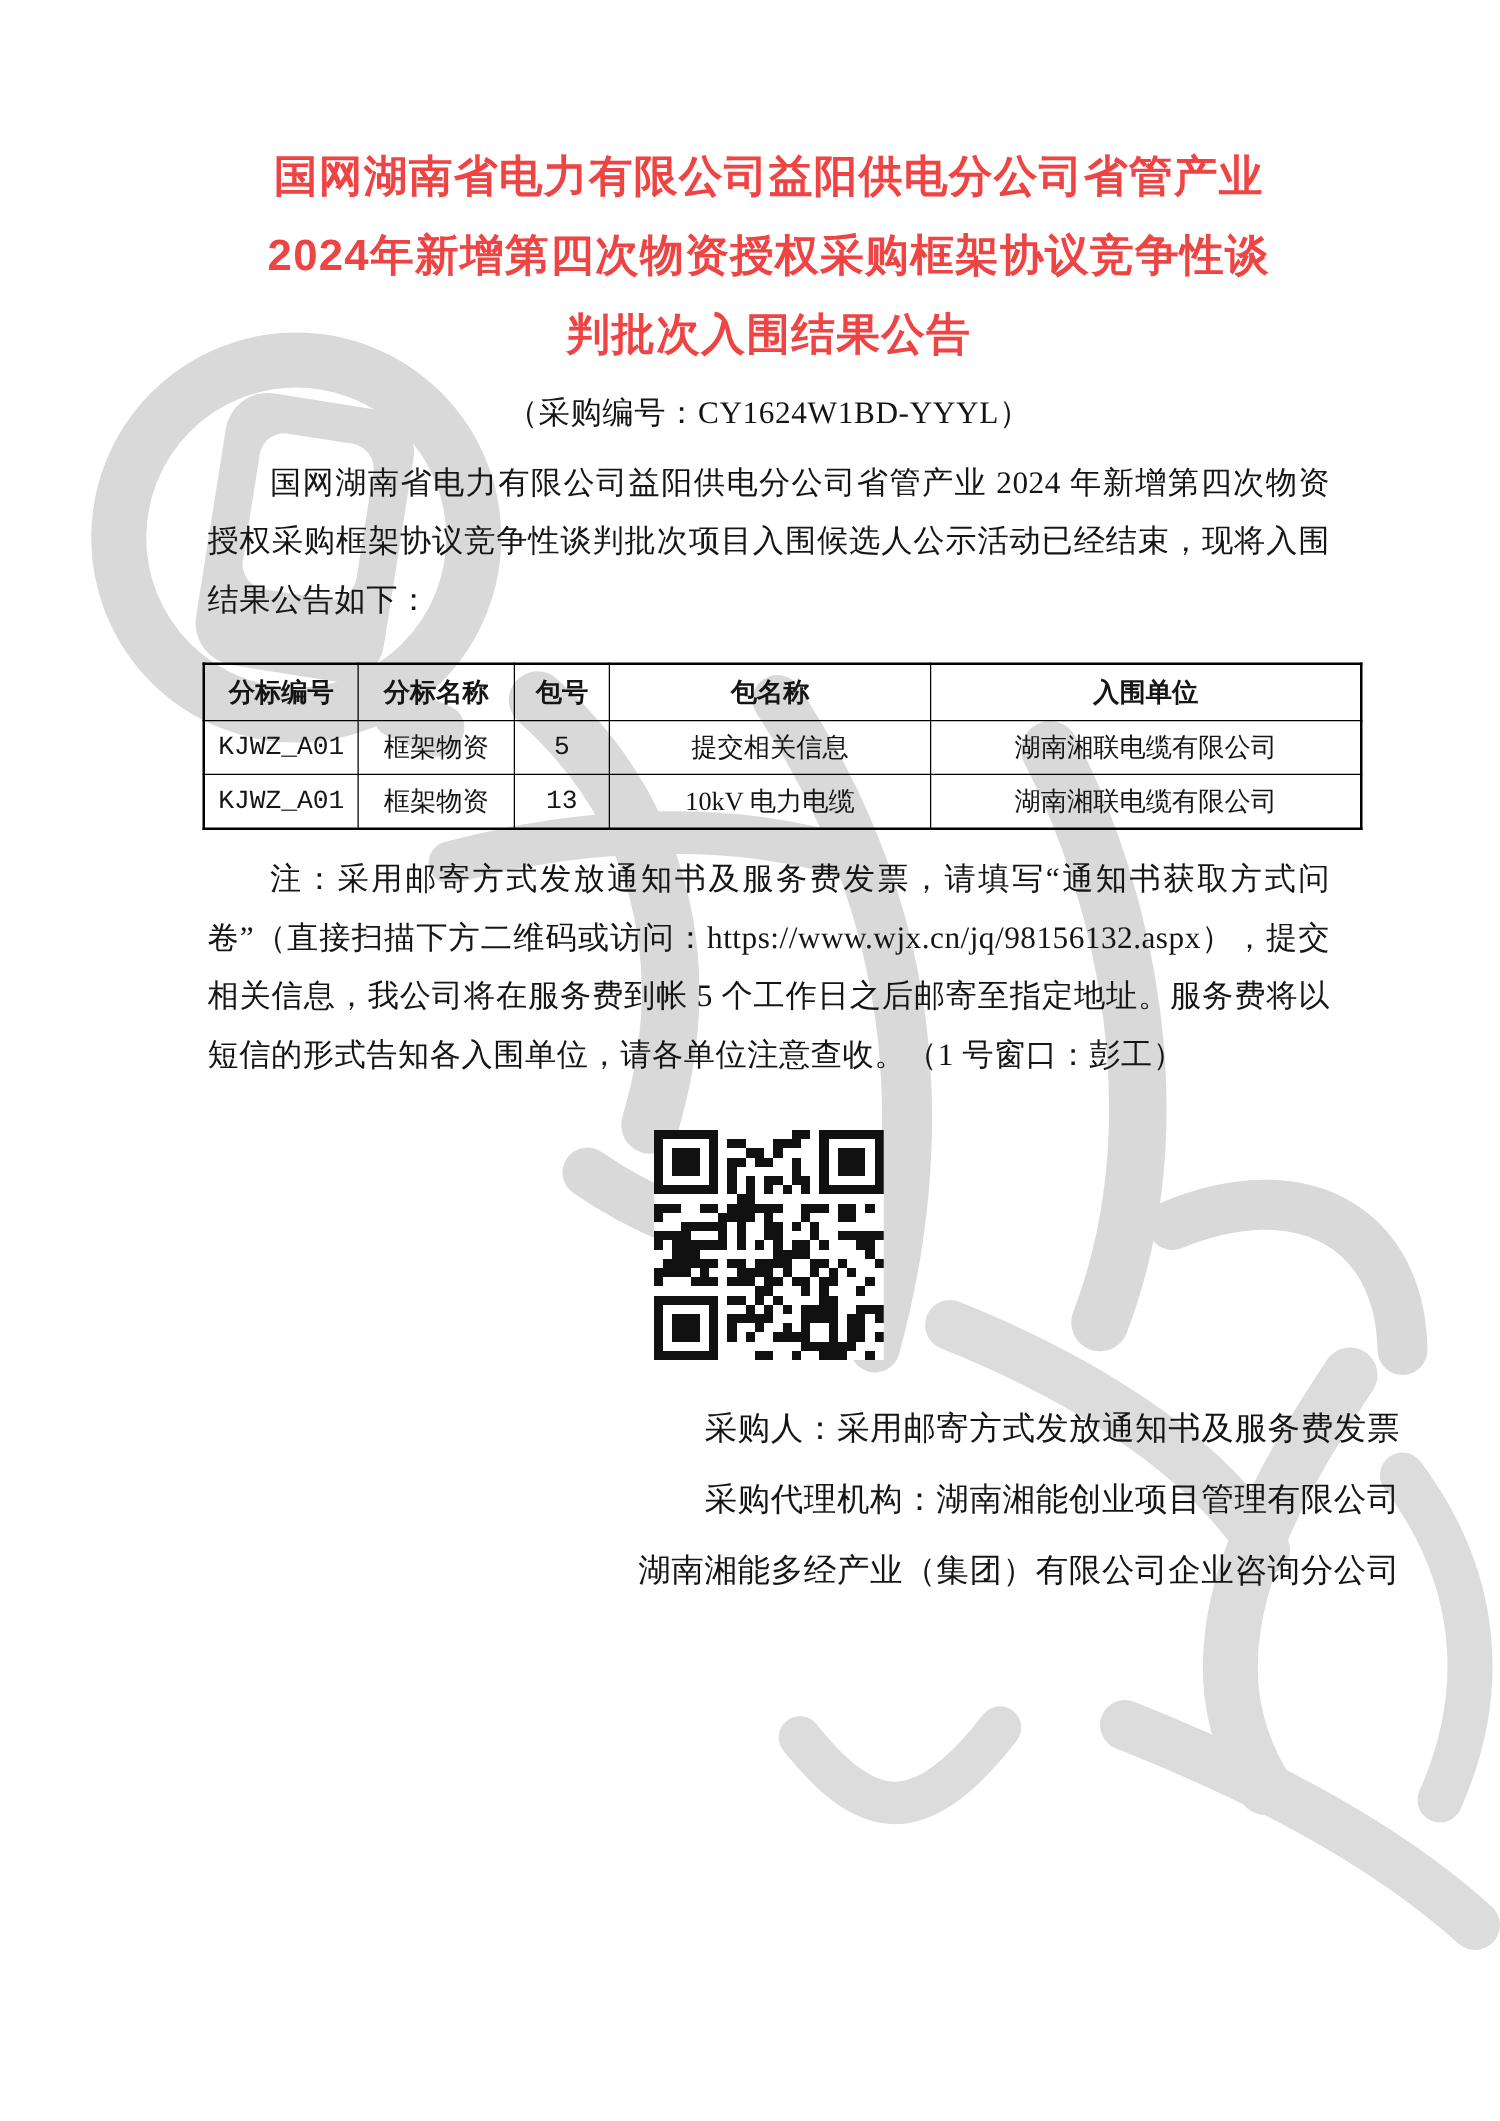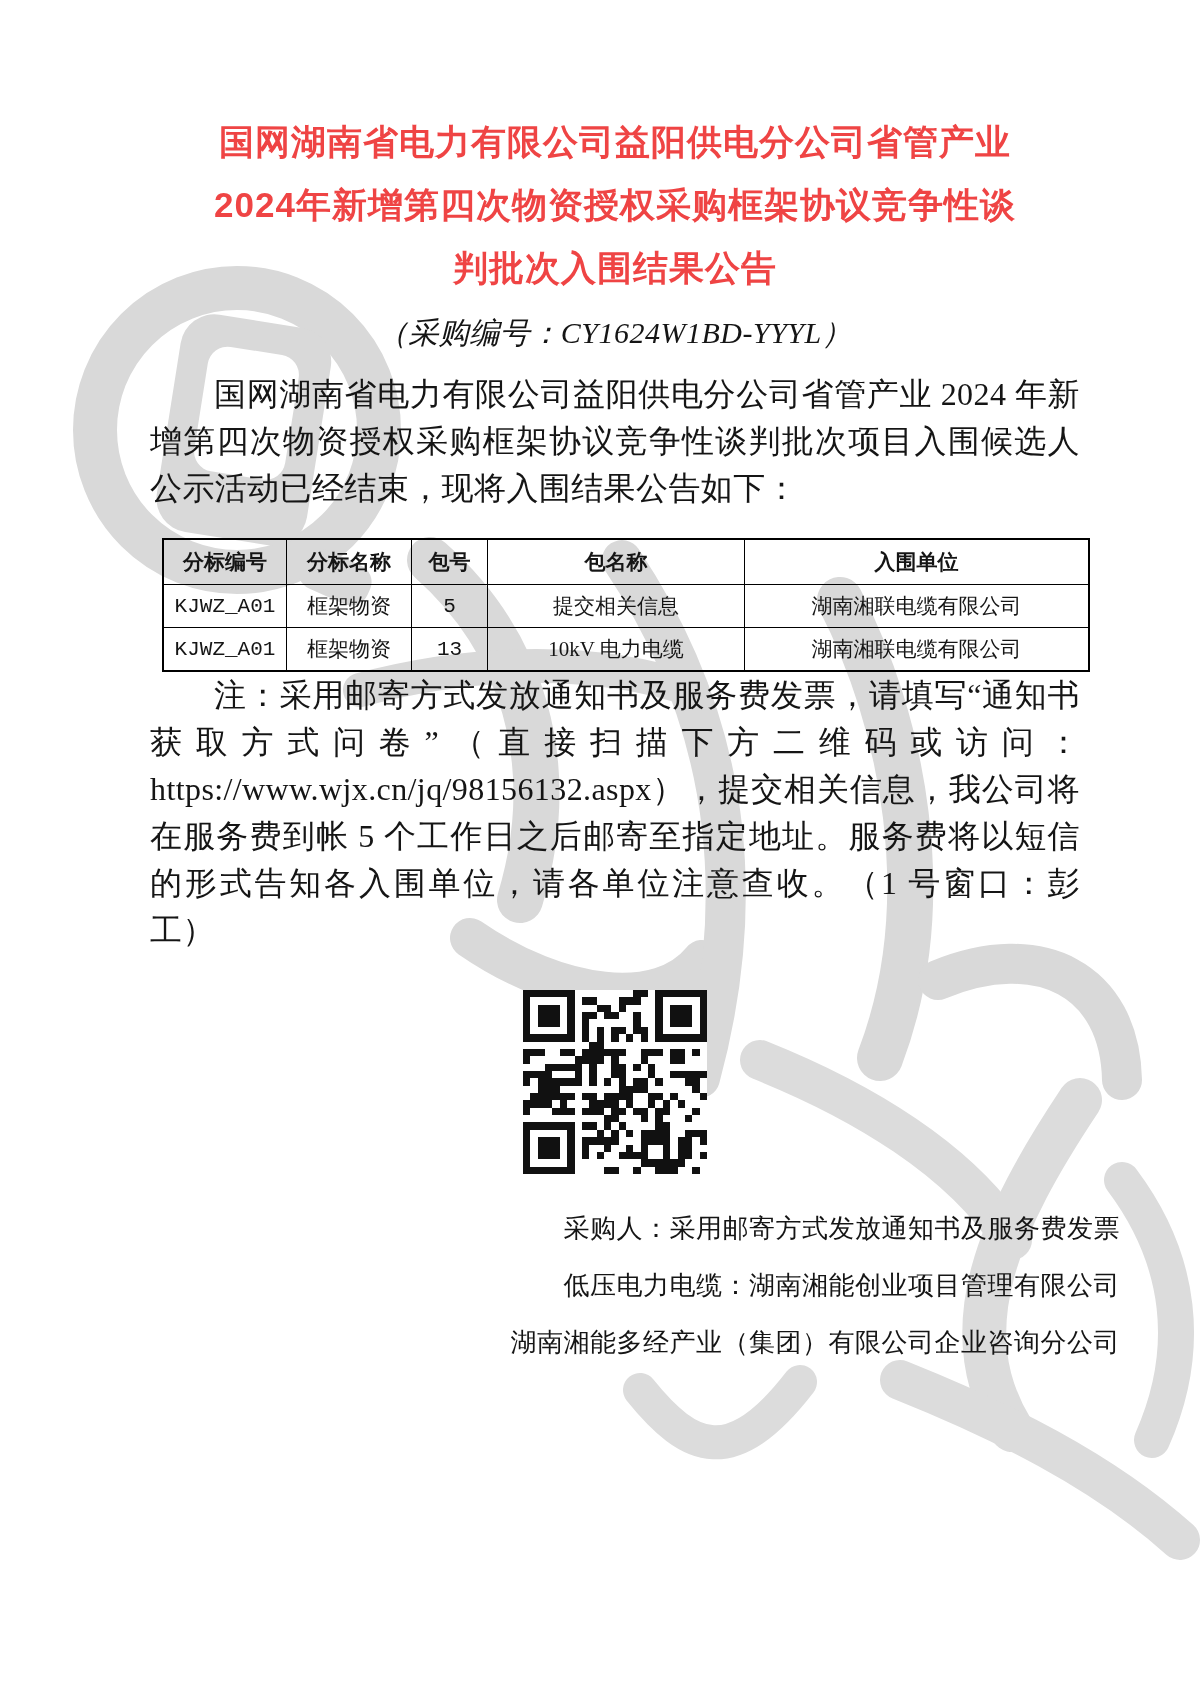--- a/index.html
+++ b/index.html
@@ -8,23 +8,23 @@
     background:#ffffff;overflow:hidden;
     font-family:"Liberation Serif","DejaVu Serif",serif;color:#151515;
   }
   .watermark{position:absolute;left:0;top:0;z-index:0;pointer-events:none;}
   .content{position:relative;z-index:1;padding:110px 120px 0 150px;}
   .title{
     margin:0;font-family:"Liberation Sans","DejaVu Sans",sans-serif;
     font-weight:700;font-size:35px;line-height:63px;text-align:center;
     letter-spacing:1px;color:#ef4444;
   }
-  .subtitle{margin:14px 0 0 0;font-size:30px;text-align:center;letter-spacing:0.5px;font-style:italic;}
+  .subtitle{margin:14px 0 0 0;font-size:25px;text-align:center;letter-spacing:0.5px;}
   .para{
-    margin:0;font-size:32px;line-height:47px;text-align:justify;
+    margin:16px;font-size:25px;line-height:47px;text-align:justify;
     text-indent:2em;letter-spacing:0.4px;
   }
   .intro{margin-top:17px;}
   .notice{margin-top:40px;}
   .result-table{
     border-collapse:collapse;width:888px;margin:26px 10px 0 12px;
     background:transparent;table-layout:fixed;
   }
   .result-table th,.result-table td{
     border:1px solid #000;text-align:center;vertical-align:middle;
@@ -337,18 +337,18 @@
           <rect x="19" y="1" width="5" height="5" fill="#ffffff"></rect>
           <rect x="20" y="2" width="3" height="3" fill="#111111"></rect>
           <rect x="0" y="18" width="7" height="7" fill="#111111"></rect>
           <rect x="1" y="19" width="5" height="5" fill="#ffffff"></rect>
           <rect x="2" y="20" width="3" height="3" fill="#111111"></rect>
         </svg>
     </div>
 
     <div class="footer">
       <div>采购人：采用邮寄方式发放通知书及服务费发票</div>
-      <div>低压电力电缆：湖南湘能创业项目管理有限公司</div>
+      <div>采购代理机构：湖南湘能创业项目管理有限公司</div>
       <div>湖南湘能多经产业（集团）有限公司企业咨询分公司</div>
     </div>
 
   </div>
 </div>
 
 </body></html>

